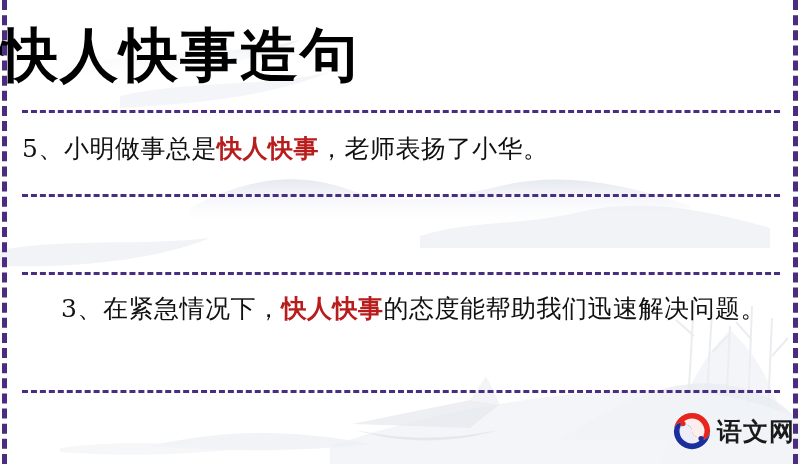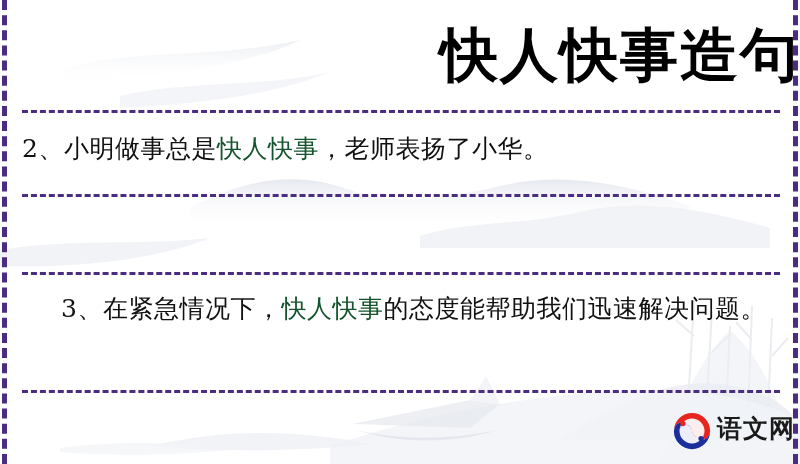--- a/index.html
+++ b/index.html
@@ -58,21 +58,21 @@
   .sep-2 { top: 194px; }
   .sep-3 { top: 272px; }
   .sep-4 { top: 390px; }
 
   
   .title {
     position: absolute;
     left: 0;
     top: 20px;
     width: 800px;
-    text-align: right;
+    text-align: left;
     font-family: "DejaVu Serif", "Liberation Serif", serif;
     font-weight: bold;
     font-size: 58px;
     line-height: 70px;
     letter-spacing: 2px;
     color: #000000;
     z-index: 2;
     white-space: nowrap;
   }
 
@@ -86,43 +86,43 @@
     line-height: 42px;
     color: #111111;
     letter-spacing: 0.5px;
     z-index: 2;
   }
   .sentence-1 { top: 128px; }
   .sentence-2 { top: 212px; }
   .sentence-3 { top: 288px; margin-left: 39px; }
 
   .hl {
-    color: #14532d;
-    font-weight: normal;
+    color: #b91c1c;
+    font-weight: bold;
   }
 
   
   .logo {
     position: absolute;
     left: 672px;
     top: 408px;
     width: 116px;
     height: 46px;
     display: flex;
     align-items: center;
     gap: 5px;
     z-index: 4;
   }
   .logo-mark {
     width: 40px;
     height: 40px;
     flex: 0 0 40px;
   }
   .logo-text {
-    font-family: Liberation Mono, monospace;
+    font-family: Liberation Sans, sans-serif;
     font-weight: bold;
     font-size: 25px;
     line-height: 28px;
     color: #1a1a1a;
     letter-spacing: 1px;
     white-space: nowrap;
   }
 </style>
 </head>
 <body>
@@ -181,21 +181,21 @@
   <div class="frame-right"></div>
 
   <div class="sep sep-1"></div>
   <div class="sep sep-2"></div>
   <div class="sep sep-3"></div>
   <div class="sep sep-4"></div>
 
   <div class="title">快人快事造句</div>
 
   <div class="sentence sentence-1">
-    <span>2、小明做事总是</span><span class="hl">快人快事</span><span>，老师表扬了小华。</span>
+    <span>5、小明做事总是</span><span class="hl">快人快事</span><span>，老师表扬了小华。</span>
   </div>
 
 
   <div class="sentence sentence-3">
     <span>3、在紧急情况下，</span><span class="hl">快人快事</span><span>的态度能帮助我们迅速解决问题。</span>
   </div>
 
   <div class="logo">
     <svg class="logo-mark" viewBox="0 0 64 64" xmlns="http://www.w3.org/2000/svg">
 

